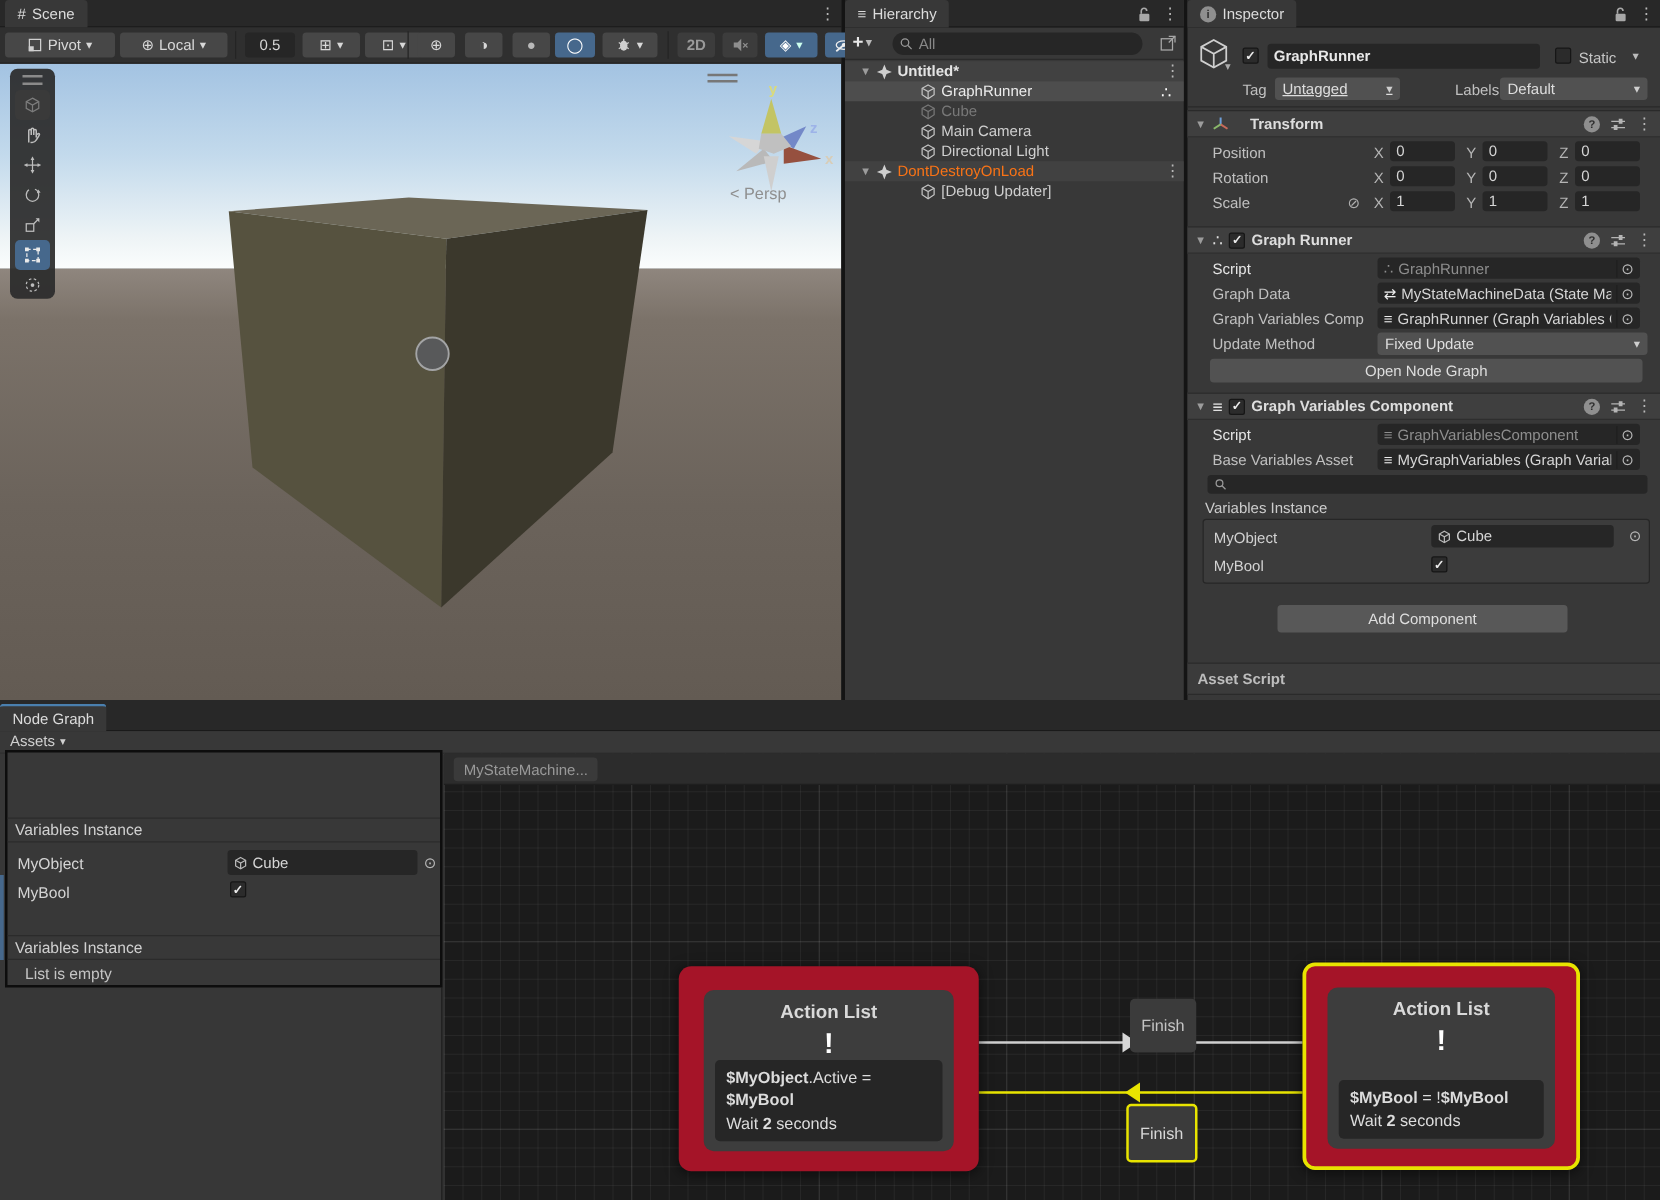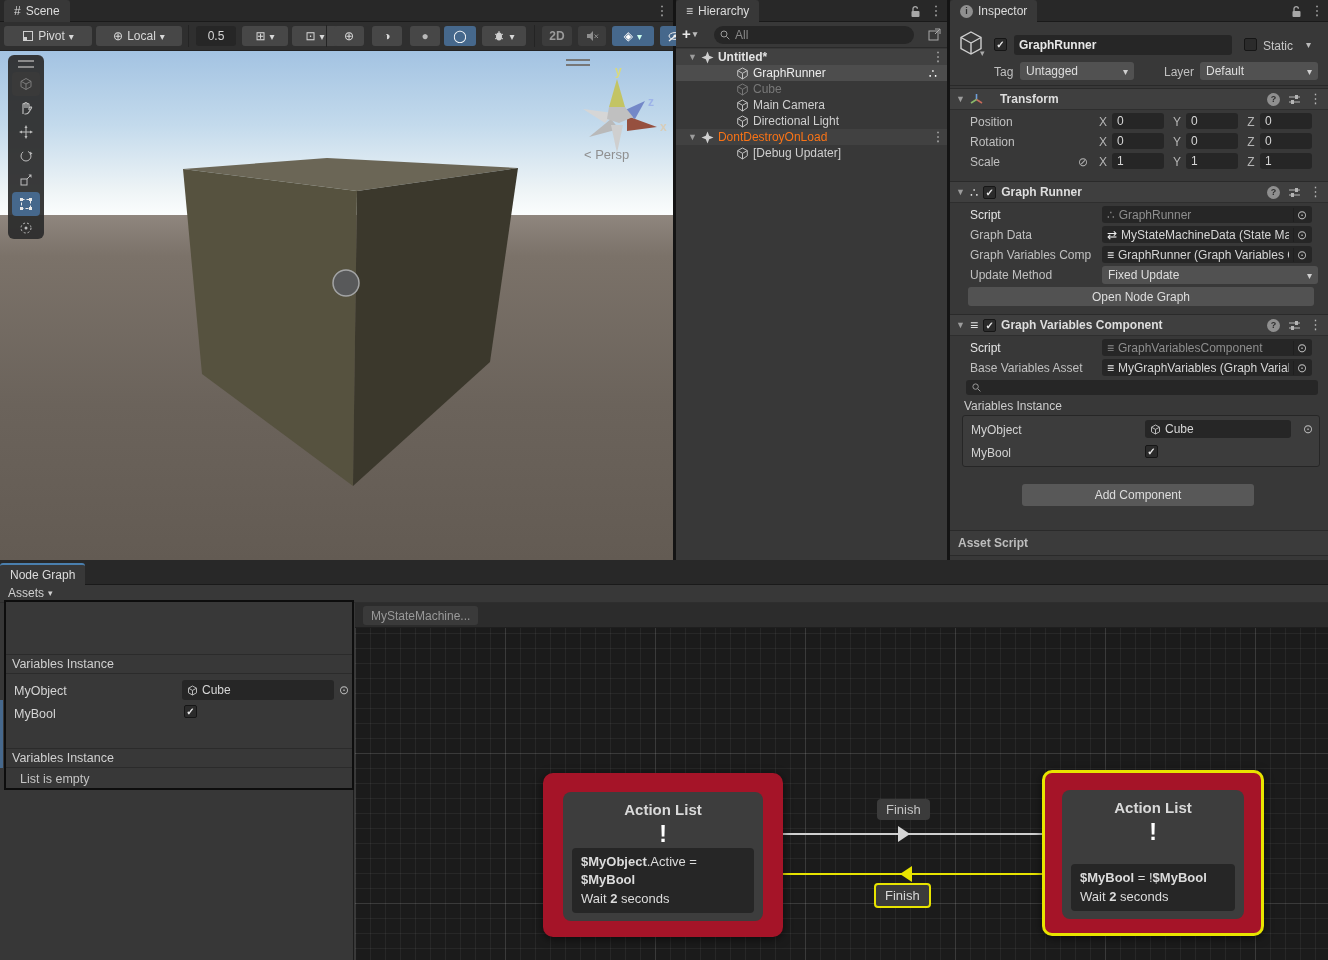--- a/index.html
+++ b/index.html
@@ -27,21 +27,21 @@
   .axis-lab{color:#b5b5b5;width:10px;text-align:center;}
   .picker{color:#b9b9b9;font-size:12px;margin-left:auto;padding-left:3px;border-left:1px solid #1f1f1f;}
   .fold{color:#9c9c9c;font-size:9px;}
   .hrow{position:absolute;left:0;right:0;height:16px;display:flex;align-items:center;gap:4px;color:#cfcfcf;}
   .node{position:absolute;background:#a51428;border-radius:10px;box-shadow:0 2px 10px rgba(0,0,0,.55);}
   .node-inner{position:absolute;left:20px;right:20px;top:19px;bottom:16px;background:#3d3d3d;border-radius:8px;display:flex;flex-direction:column;align-items:center;padding:9px 9px 8px;}
   .node-title{font-size:15px;font-weight:bold;color:#d9d9d9;}
   .node-badge{font-size:23px;font-weight:bold;color:#fff;margin-top:3px;}
   .code{margin-top:auto;width:100%;background:#262626;border-radius:4px;padding:5px 9px;font-size:13px;color:#dcdcdc;line-height:1.42;}
   .b{font-weight:bold;}
-  .edge-label{position:absolute;background:#3b3b3b;border-radius:4px;color:#c4c4c4;font-size:13px;padding:3px 9px;}
+  .edge-label{position:absolute;background:#3b3b3b;border-radius:4px;color:#c4c4c4;font-size:13px;padding:14px 9px;margin-left:27px;}
   .grid-canvas{position:absolute;background-color:#1b1b1b;
     background-image:
       linear-gradient(rgba(255,255,255,0.05) 1px,transparent 1px),
       linear-gradient(90deg,rgba(255,255,255,0.05) 1px,transparent 1px),
       linear-gradient(rgba(255,255,255,0.085) 1px,transparent 1px),
       linear-gradient(90deg,rgba(255,255,255,0.085) 1px,transparent 1px);
     background-size:15px 15px,15px 15px,150px 150px,150px 150px;}
   .toolbtn{width:28px;height:24px;border-radius:4px;display:flex;align-items:center;justify-content:center;}
   .toolbtn.active{background:#46688c;}
   svg{display:block;}
@@ -324,25 +324,25 @@
       <span class="cb abs" style="left:44px;top:16px;">
           <span>✓</span>
         </span>
       <div class="field abs" style="left:64px;top:13px;width:218px;height:20px;font-weight:bold;color:#e8e8e8;">
         <span>GraphRunner</span>
       </div>
       <span class="cb abs" style="left:294px;top:16px;"></span>
       <span class="abs" style="left:313px;top:17px;color:#c6c6c6;">Static</span>
       <span class="abs" style="left:356px;top:17px;color:#bbb;font-size:10px;">▾</span>
       <span class="abs row-label" style="left:44px;top:43px;">Tag</span>
-      <div class="dd abs" style="left:70px;top:40px;width:114px;height:18px;">
+      <div class="dd abs" style="left:70px;top:40px;width:100px;height:18px;text-decoration:underline;">
         <span>Untagged</span>
           <span class="arr">▾</span>
       </div>
-      <span class="abs row-label" style="left:214px;top:43px;">Layer</span>
+      <span class="abs row-label" style="left:214px;top:43px;">Labels</span>
       <div class="dd abs" style="left:250px;top:40px;width:118px;height:18px;">
         <span>Default</span>
           <span class="arr">▾</span>
       </div>
     </div>
 
     <div class="comp-header" style="top:88px;">
       <span class="fold">▼</span>
       <svg width="13" height="13">
           <line x1="6.5" y1="6.5" x2="6.5" y2="1" stroke="#6f9fd8" stroke-width="1.6"></line>

